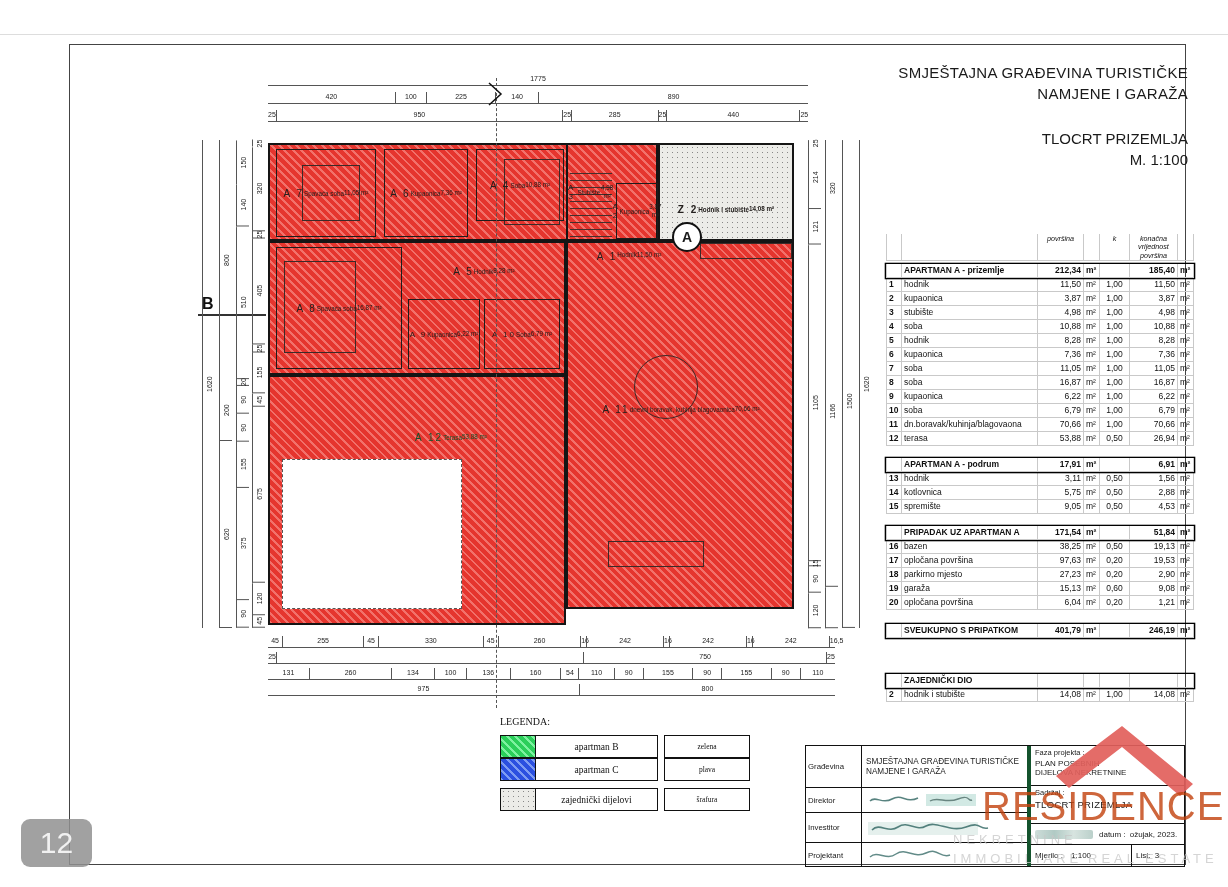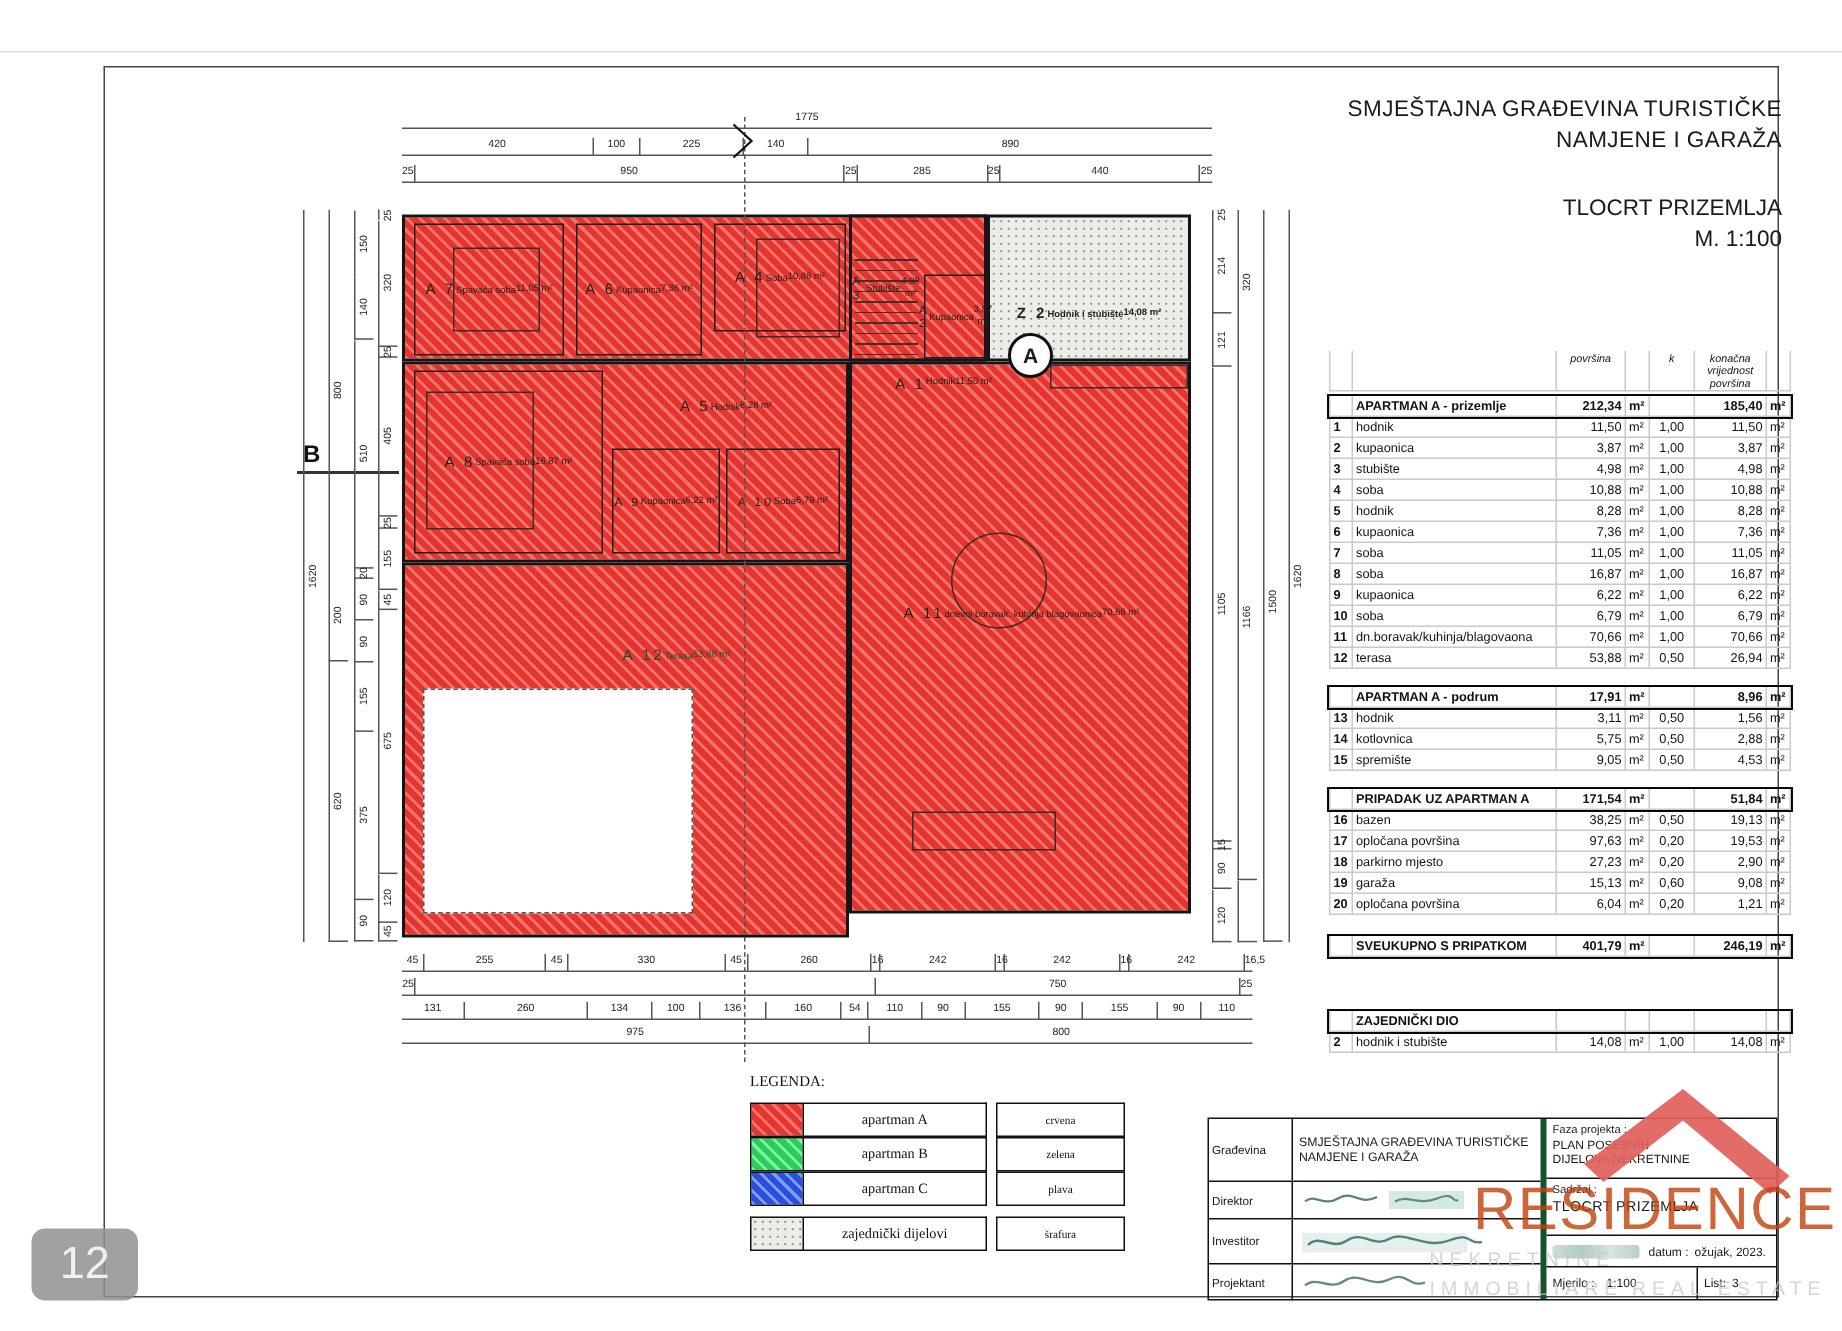--- a/index.html
+++ b/index.html
@@ -323,21 +323,21 @@
       <div class="t-cell num">26,94</div>
       <div class="t-cell">m²</div>
     </div>
     <div style="height: 12px;"></div>
     <div class="t-row t-sec">
       <div class="t-cell"></div>
       <div class="t-cell">APARTMAN A - podrum</div>
       <div class="t-cell num">17,91</div>
       <div class="t-cell">m²</div>
       <div class="t-cell ctr"></div>
-      <div class="t-cell num">8,96</div>
+      <div class="t-cell num">6,91</div>
       <div class="t-cell">m²</div>
     </div>
     <div class="t-row">
       <div class="t-cell b">13</div>
       <div class="t-cell">hodnik</div>
       <div class="t-cell num">3,11</div>
       <div class="t-cell">m²</div>
       <div class="t-cell ctr">0,50</div>
       <div class="t-cell num">1,56</div>
       <div class="t-cell">m²</div>
@@ -442,25 +442,20 @@
       <div class="t-cell">m²</div>
       <div class="t-cell ctr">1,00</div>
       <div class="t-cell num">14,08</div>
       <div class="t-cell">m²</div>
     </div>
   </div>
 
 <div id="legend">
   <div id="legend-title">LEGENDA:</div>
   <div id="legend-rows">
-      <div class="lg-row">
-        <div class="lg-swatch red-hatch"></div>
-        <div class="lg-name">apartman  A</div>
-        <div class="lg-color">crvena</div>
-      </div>
       <div class="lg-row">
         <div class="lg-swatch green-hatch"></div>
         <div class="lg-name">apartman B</div>
         <div class="lg-color">zelena</div>
       </div>
       <div class="lg-row">
         <div class="lg-swatch blue-hatch"></div>
         <div class="lg-name">apartman C</div>
         <div class="lg-color">plava</div>
       </div>

